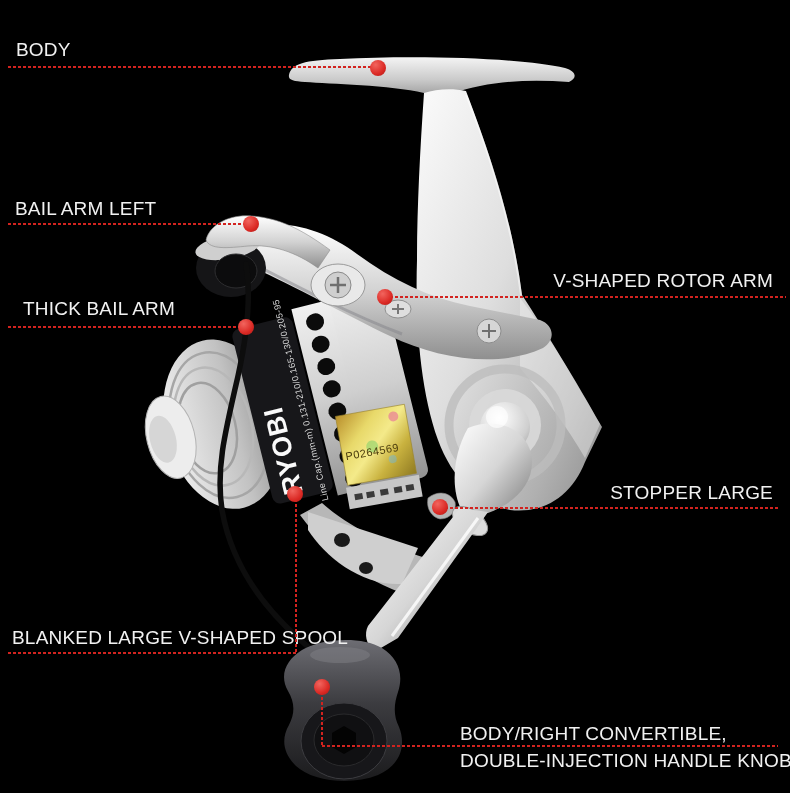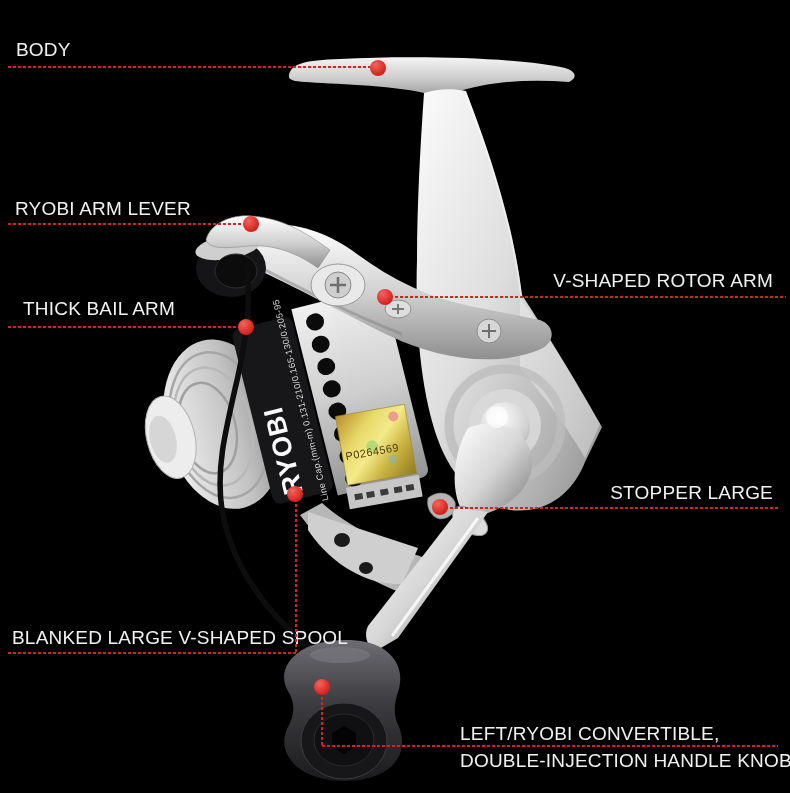--- a/index.html
+++ b/index.html
@@ -181,40 +181,40 @@
     <polygon points="344,726 356,733 356,747 344,754 332,747 332,733" fill="#030303"></polygon>
     <circle cx="497" cy="417" r="11" fill="#ffffff" opacity=".65"></circle>
   </svg>
 
   <div>
 
     <div class="label" style="left:16px;top:37px">BODY</div>
     <div class="hline" style="left:8px;top:66px;width:370px"></div>
     <div class="dot" style="left:370px;top:60px"></div>
 
-    <div class="label" style="left:15px;top:196px">RYOBI ARM LEVER</div>
+    <div class="label" style="left:15px;top:196px">BAIL ARM LEFT</div>
     <div class="hline" style="left:8px;top:223px;width:244px"></div>
     <div class="dot" style="left:243px;top:216px"></div>
 
     <div class="label" style="left:23px;top:296px">THICK BAIL ARM</div>
     <div class="hline" style="left:8px;top:326px;width:239px"></div>
     <div class="dot" style="left:238px;top:319px"></div>
 
     <div class="label right" style="right:17px;top:268px">V-SHAPED ROTOR ARM</div>
     <div class="hline" style="left:385px;top:296px;width:401px"></div>
     <div class="dot" style="left:377px;top:289px"></div>
 
     <div class="label right" style="right:17px;top:480px">STOPPER LARGE</div>
     <div class="hline" style="left:440px;top:507px;width:338px"></div>
     <div class="dot" style="left:432px;top:499px"></div>
 
     <div class="label" style="left:12px;top:625px">BLANKED LARGE V-SHAPED SPOOL</div>
     <div class="hline" style="left:8px;top:652px;width:289px"></div>
     <div class="vline" style="left:295px;top:494px;height:158px"></div>
     <div class="dot" style="left:287px;top:486px"></div>
 
-    <div class="label" style="left:460px;top:721px">LEFT/RYOBI CONVERTIBLE,</div>
+    <div class="label" style="left:460px;top:721px">BODY/RIGHT CONVERTIBLE,</div>
     <div class="label" style="left:460px;top:748px">DOUBLE-INJECTION HANDLE KNOB</div>
     <div class="vline" style="left:321px;top:687px;height:59px"></div>
     <div class="hline" style="left:322px;top:745px;width:456px"></div>
     <div class="dot" style="left:314px;top:679px"></div>
   </div>
 </div>
 
 </body></html>

